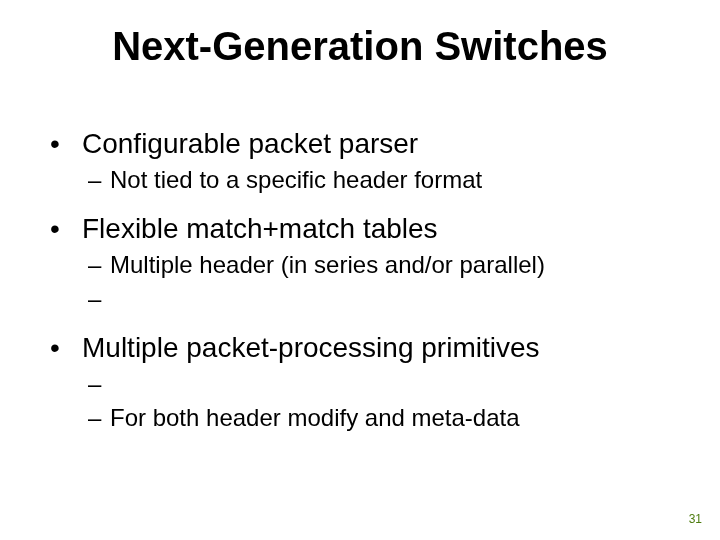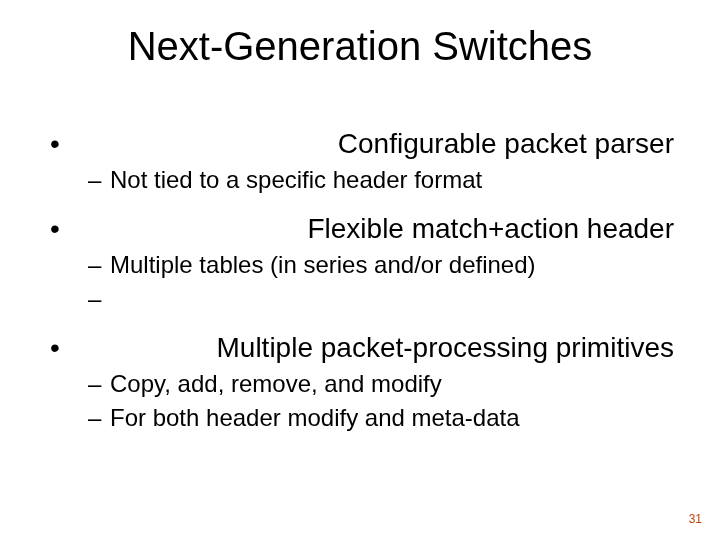--- a/index.html
+++ b/index.html
@@ -18,21 +18,21 @@
     height: 540px;
     box-sizing: border-box;
   }
   .title {
     position: absolute;
     top: 24px;
     left: 0;
     width: 720px;
     text-align: center;
     font-size: 40px;
-    font-weight: 400;
+    font-weight: 700;
     letter-spacing: 0px;
   }
   .body {
     position: absolute;
     top: 118px;
     left: 46px;
     right: 46px;
   }
   .l1 {
     font-size: 28px;
@@ -41,21 +41,20 @@
     display: flex;
   }
   .l1 .bullet {
     width: 32px;
     flex: 0 0 32px;
     text-align: left;
     padding-left: 4px;
   }
   .l1 .text {
     flex: 1;
-    text-align: right;
   }
   .l2 {
     font-size: 24px;
     line-height: 1.25;
     margin-top: 4px;
     display: flex;
     padding-left: 42px;
   }
   .l2 .dash {
     width: 22px;
@@ -65,21 +64,21 @@
     flex: 1;
   }
   .group + .group {
     margin-top: 16px;
   }
   .pagenum {
     position: absolute;
     right: 18px;
     bottom: 14px;
     font-size: 12px;
-    color: #c2410c;
+    color: #4d7c0f;
   }
 </style>
 </head>
 <body>
 
 <div class="slide">
 
   <div class="title">Next-Generation Switches</div>
 
   <div class="body">
@@ -91,39 +90,38 @@
       </div>
       <div class="l2">
         <span class="dash">–</span>
         <span class="text">Not tied to a specific header format</span>
       </div>
     </div>
 
     <div class="group">
       <div class="l1">
         <span class="bullet">•</span>
-        <span class="text">Flexible match+action header</span>
+        <span class="text">Flexible match+match tables</span>
       </div>
       <div class="l2">
         <span class="dash">–</span>
-        <span class="text">Multiple tables (in series and/or defined)</span>
+        <span class="text">Multiple header (in series and/or parallel)</span>
       </div>
       <div class="l2">
         <span class="dash">–</span>
       </div>
     </div>
 
     <div class="group">
       <div class="l1">
         <span class="bullet">•</span>
         <span class="text">Multiple packet-processing primitives</span>
       </div>
       <div class="l2">
         <span class="dash">–</span>
-        <span class="text">Copy, add, remove, and modify</span>
       </div>
       <div class="l2">
         <span class="dash">–</span>
         <span class="text">For both header modify and meta-data</span>
       </div>
     </div>
 
   </div>
 
   <div class="pagenum">31</div>

